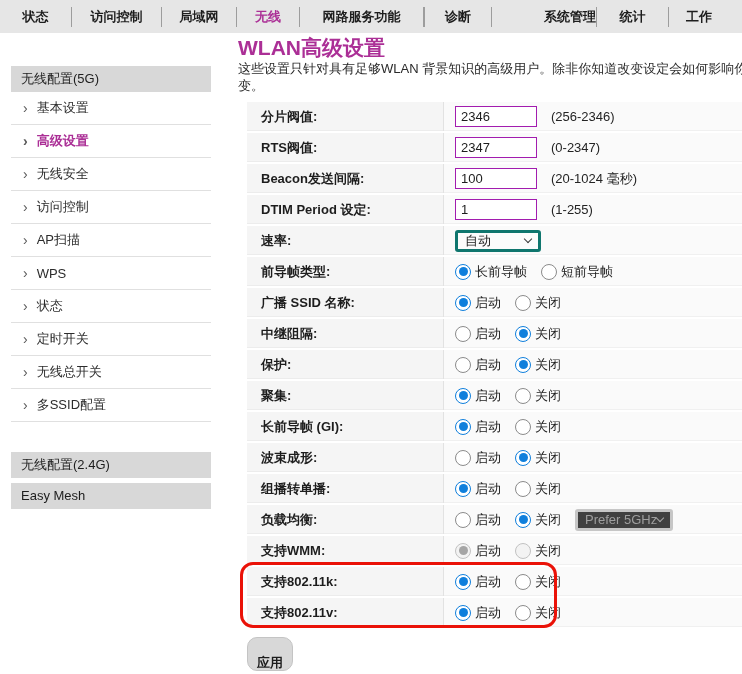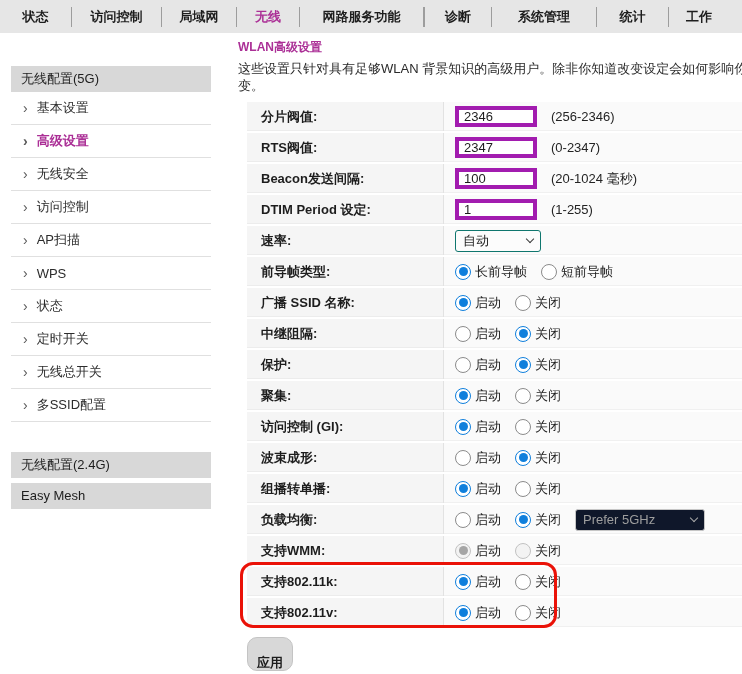--- a/index.html
+++ b/index.html
@@ -25,49 +25,49 @@
   .side-item {
     height:33px; border-bottom:1px solid #e0e0e0; display:flex; align-items:center;
     gap:9px; padding-left:12px; cursor:pointer; color:#2c2c2c;
   }
   .side-item .arrow { color:#5a5a5a; font-size:14px; line-height:1; }
   .side-item.active { color:var(--accent,#ab2f96); font-weight:bold; }
   .side-footer { margin-top:30px; }
   .side-footer .side-header { margin-bottom:5px; }
   
   .main { flex:1; padding-top:5px; min-width:0; }
-  .title { font-size:12px; font-weight:bold; color:var(--accent,#ab2f96); margin-left:1px; line-height:19px; }
+  .title { font-size:21px; font-weight:bold; color:var(--accent,#ab2f96); margin-left:1px; line-height:19px; }
   .desc { margin-left:1px; margin-top:3px; line-height:17px; color:#2a2a2a; white-space:nowrap; overflow:hidden; }
   .desc2 { margin-top:0; }
   .table { margin-left:10px; margin-top:8px; width:512px; }
   .trow { display:flex; height:31px; border-bottom:2px solid #fff; }
   .cell-label {
     flex:none; width:197px; background:#f5f5f5; display:flex; align-items:center;
     padding-left:14px; font-weight:bold; border-right:1px solid #e2e2e2;
     box-shadow:inset 0 -1px #ececec; white-space:nowrap;
   }
   .cell-ctrl {
     flex:1; background:#fafafa; display:flex; align-items:center;
     padding-left:11px; gap:14px; box-shadow:inset 0 -1px #f0f0f0; white-space:nowrap;
   }
   input.txt {
-    width:82px; height:21px; border:4px solid #a21caf; padding:0 5px;
+    width:82px; height:21px; border:1px solid #a21caf; padding:0 5px;
     font:13px "Liberation Sans", sans-serif; background:#fff; color:#1d1d1d;
   }
   .hint { color:#242424; }
   .selectbox {
     display:inline-flex; align-items:center; justify-content:space-between;
-    width:86px; height:22px; border:1px solid #0f766e; border-radius:3px;
+    width:86px; height:22px; border:3px solid #0f766e; border-radius:3px;
     background:#fcfcfc; padding:0 7px; cursor:pointer;
   }
   .chev {
     width:6px; height:6px; border-right:1.5px solid #3c3c3c; border-bottom:1.5px solid #3c3c3c;
     transform:rotate(45deg); margin-top:-3px; flex:none;
   }
-  .selectbox.disabled { border-color:#c6c6c6; color:#9e9e9e; background:#0f172a; width:130px; cursor:default; }
+  .selectbox.disabled { border-color:#c6c6c6; color:#9e9e9e; background:#404040; width:98px; cursor:default; }
   .selectbox.disabled .chev { border-color:#a7a7a7; }
   .radio-opt { display:inline-flex; align-items:center; gap:4px; cursor:pointer; }
   .radio {
     flex:none; width:16px; height:16px; border-radius:50%;
     border:1.5px solid #8b8b8b; background:#fff; position:relative;
   }
   .radio.checked { border-color:var(--blue,#0f7fdc); }
   .radio.checked::after {
     content:""; position:absolute; left:2.5px; top:2.5px; right:2.5px; bottom:2.5px;
     border-radius:50%; background:var(--blue,#0f7fdc);
@@ -97,21 +97,21 @@
       <div class="sep"></div>
       <div class="tab" style="width: 74px;">局域网</div>
       <div class="sep"></div>
       <div class="tab active" style="width: 62px;">无线</div>
       <div class="sep"></div>
       <div class="tab" style="width: 123px;">网路服务功能</div>
       <div class="sep"></div>
       <div class="sep"></div>
       <div class="tab" style="width: 66px;">诊断</div>
       <div class="sep"></div>
-      <div class="tab" style="width: 104px;">系统管理</div>
+      <div class="tab" style="width: 104px; text-align: right;">系统管理</div>
       <div class="sep"></div>
       <div class="tab" style="width: 71px;">统计</div>
       <div class="sep"></div>
       <div class="tab" style="width: 60px;">工作</div>
     </nav>
 
   <div class="layout">
     <aside class="sidebar">
       <div class="side-header">无线配置(5G)</div>
       <div class="side-items">
@@ -263,21 +263,21 @@
                 <span class="radio checked"></span>
                 <span>启动</span>
               </label>
               <label class="radio-opt">
                 <span class="radio"></span>
                 <span>关闭</span>
               </label>
             </div>
           </div>
           <div class="trow">
-            <div class="cell-label">访问控制 (GI):</div>
+            <div class="cell-label">长前导帧 (GI):</div>
             <div class="cell-ctrl">
               <label class="radio-opt">
                 <span class="radio checked"></span>
                 <span>启动</span>
               </label>
               <label class="radio-opt">
                 <span class="radio"></span>
                 <span>关闭</span>
               </label>
             </div>

